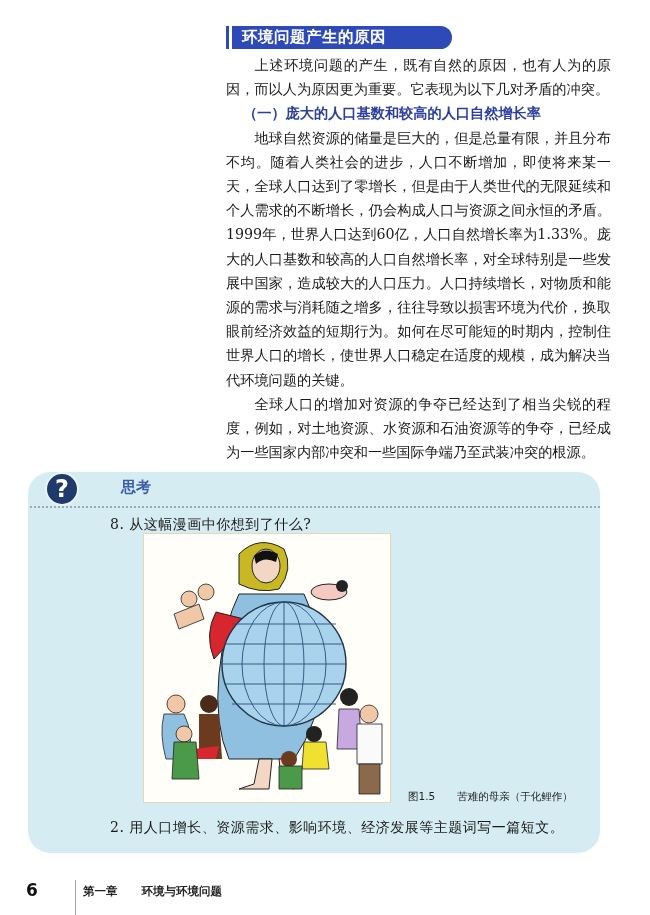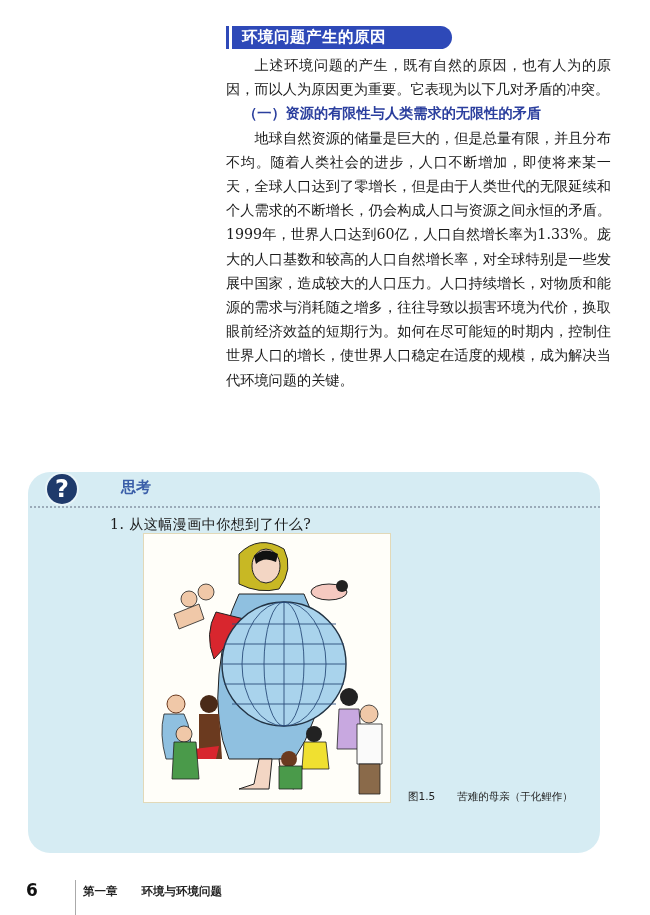--- a/index.html
+++ b/index.html
@@ -69,32 +69,33 @@
 </head>
 <body>
 
 <div class="banner">
   <div class="bar"></div>
   <div class="title">环境问题产生的原因</div>
 </div>
 
 <div class="article">
   <p class="indent">上述环境问题的产生，既有自然的原因，也有人为的原因，而以人为原因更为重要。它表现为以下几对矛盾的冲突。</p>
-  <p class="subhead">（一）资源的有限性与人类需求的无限性的矛盾</p>
+  <p class="subhead">（一）庞大的人口基数和较高的人口自然增长率</p>
   <p class="indent">地球自然资源的储量是巨大的，但是总量有限，并且分布不均。随着人类社会的进步，人口不断增加，即使将来某一天，全球人口达到了零增长，但是由于人类世代的无限延续和个人需求的不断增长，仍会构成人口与资源之间永恒的矛盾。1999年，世界人口达到60亿，人口自然增长率为1.33%。庞大的人口基数和较高的人口自然增长率，对全球特别是一些发展中国家，造成较大的人口压力。人口持续增长，对物质和能源的需求与消耗随之增多，往往导致以损害环境为代价，换取眼前经济效益的短期行为。如何在尽可能短的时期内，控制住世界人口的增长，使世界人口稳定在适度的规模，成为解决当代环境问题的关键。</p>
+  <p class="indent">全球人口的增加对资源的争夺已经达到了相当尖锐的程度，例如，对土地资源、水资源和石油资源等的争夺，已经成为一些国家内部冲突和一些国际争端乃至武装冲突的根源。</p>
 </div>
 
 <div class="think-box">
   <div class="think-head">
     <div class="think-icon">?</div>
     <div class="think-label">思考</div>
     <div class="think-divider"></div>
   </div>
 
-  <div class="q q1">1. 从这幅漫画中你想到了什么?</div>
+  <div class="q q1">8. 从这幅漫画中你想到了什么?</div>
 
   <div class="figure">
     <svg width="246" height="268" viewBox="0 0 246 268">
 
       <path d="M95 60 Q80 90 75 140 Q70 190 85 225 L150 225 Q175 190 178 140 Q175 90 160 60 Z" fill="#8fc0e0" stroke="#222" stroke-width="1"></path>
 
       <path d="M72 78 Q60 100 70 125 Q85 110 100 85 Z" fill="#d8262e" stroke="#222" stroke-width="1"></path>
 
       <path d="M95 20 Q115 0 140 15 Q150 35 135 55 Q115 60 95 50 Z" fill="#c8b824" stroke="#222" stroke-width="1"></path>
 
@@ -140,20 +141,21 @@
       <circle cx="225" cy="180" r="9" fill="#f0c8a8" stroke="#222" stroke-width="0.8"></circle>
       <path d="M213 190 L238 190 L238 230 L213 230 Z" fill="#fafafa" stroke="#222" stroke-width="0.8"></path>
       <path d="M215 230 L236 230 L236 260 L215 260 Z" fill="#8a6a4a" stroke="#222" stroke-width="0.8"></path>
     </svg>
   </div>
 
   <div class="caption">
     <span class="num">图1.5</span><span>苦难的母亲（于化鲤作）</span>
   </div>
 
+  <div class="q q2">2. 用人口增长、资源需求、影响环境、经济发展等主题词写一篇短文。</div>
 </div>
 
 <div class="footer">
   <div class="page-num">6</div>
   <div class="footer-rule"></div>
   <div class="footer-chapter">
     <span>第一章</span><span>环境与环境问题</span>
   </div>
 </div>
 

